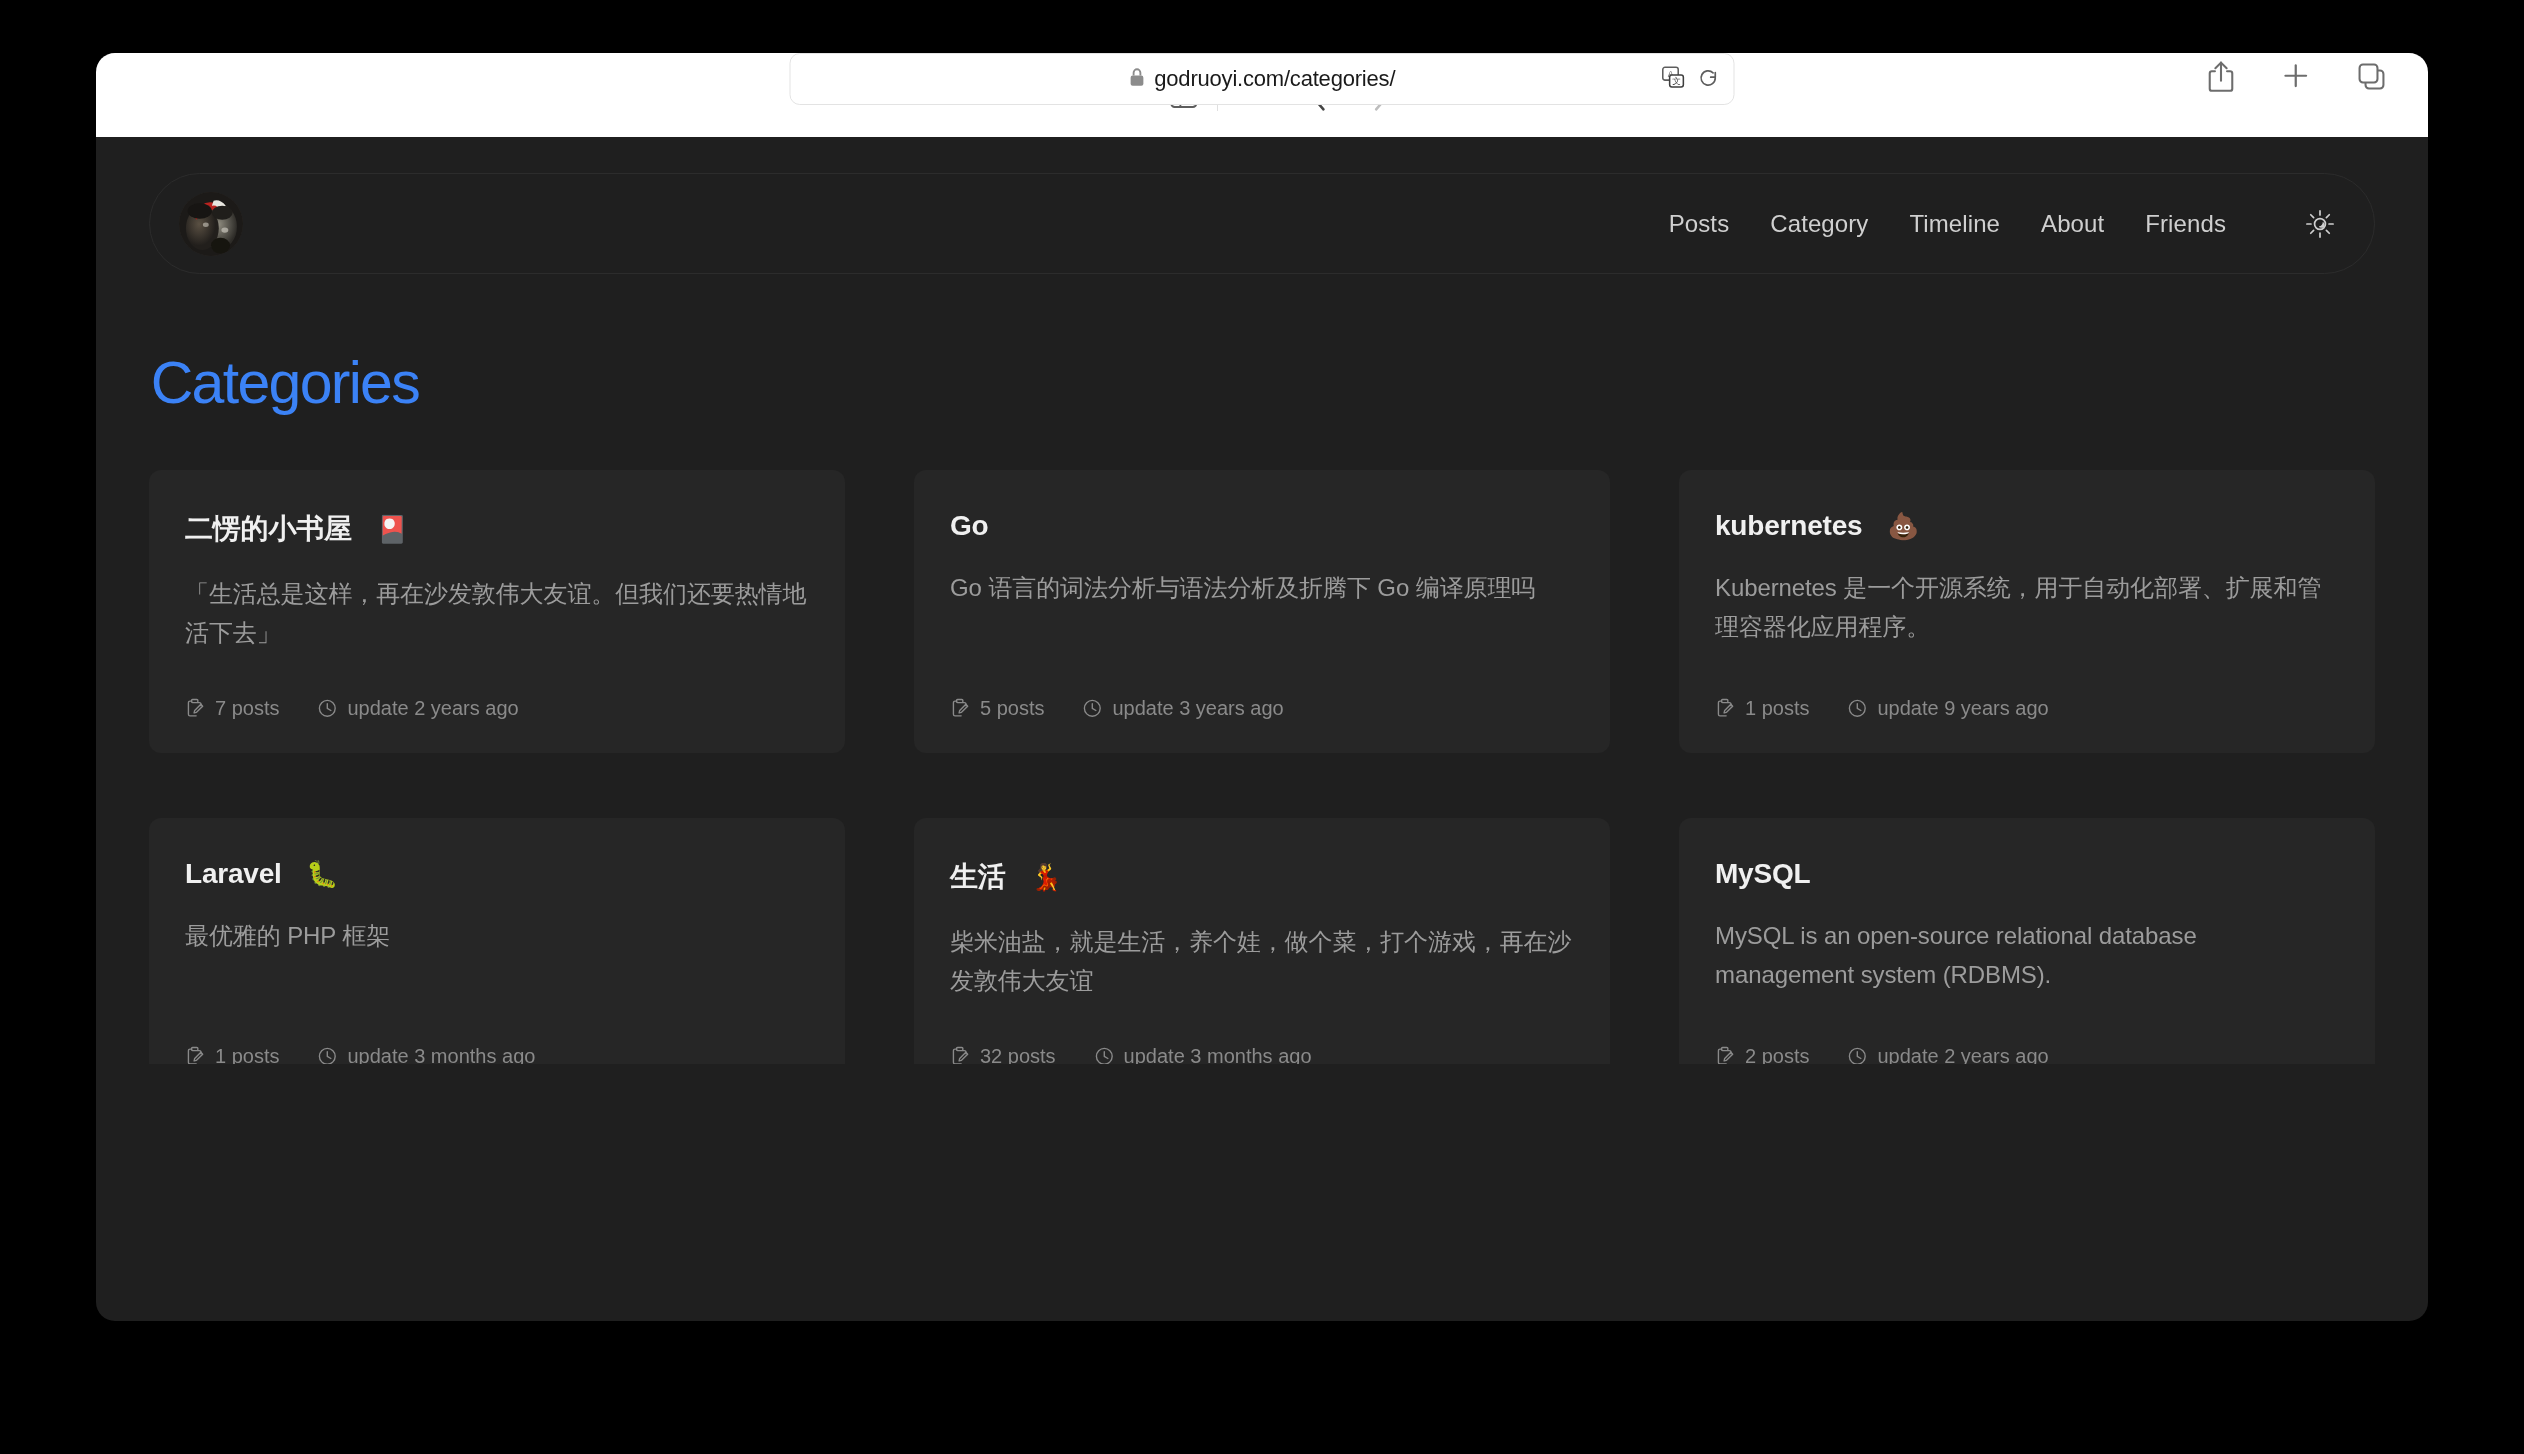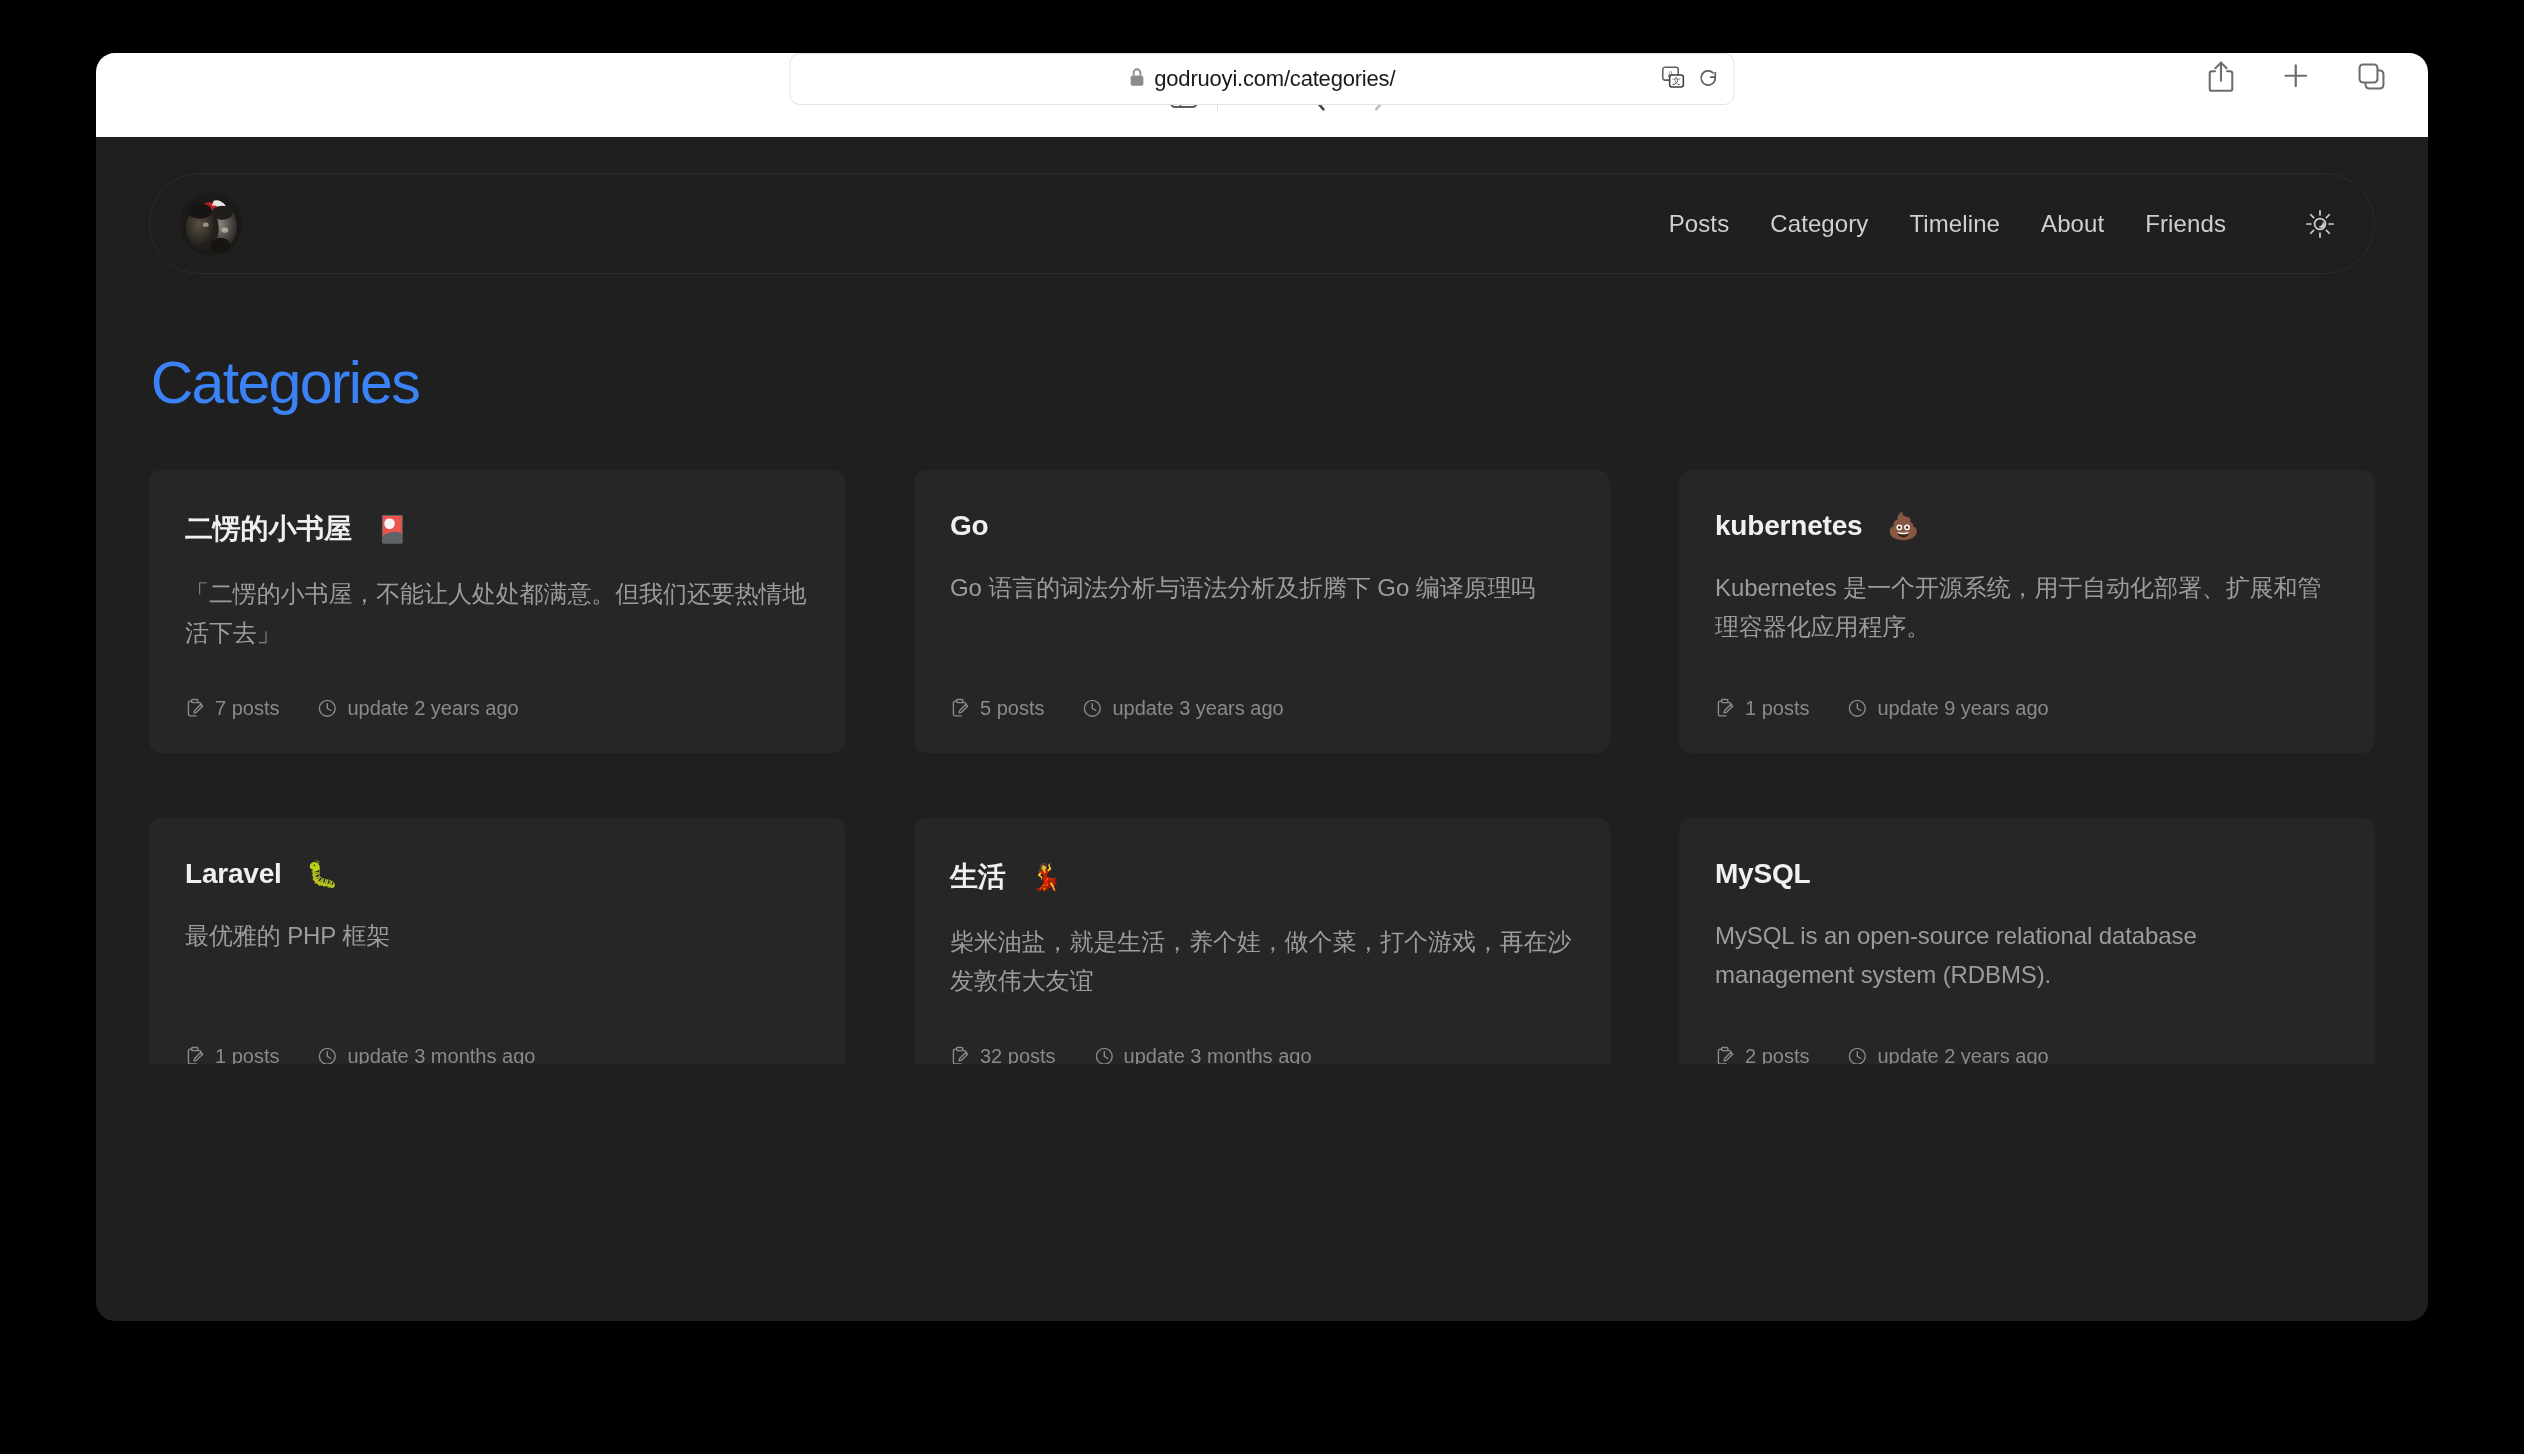--- a/index.html
+++ b/index.html
@@ -394,21 +394,21 @@
     <div class="content">
       <h1 class="page-title">Categories</h1>
 
       <div class="cards-grid">
 
         <div class="card">
           <div class="card-title">
             <span>二愣的小书屋</span>
             <span class="card-emoji">🎴</span>
           </div>
-          <div class="card-desc">「二愣的小书屋，不能让人处处都满意。但我们还要热情地活下去」</div>
+          <div class="card-desc">「生活总是这样，再在沙发敦伟大友谊。但我们还要热情地活下去」</div>
           <div class="card-meta">
             <span class="meta-item">
               <svg width="20.6" height="20.6" viewBox="0 0 24 24" fill="none">
                 <path d="M8 3.6 H5.8 a1.8 1.8 0 0 0 -1.8 1.8 V19 a1.8 1.8 0 0 0 1.8 1.8 H13" stroke="#8a8a8a" stroke-width="1.6" stroke-linecap="round" fill="none"></path>
                 <rect x="7.6" y="1.8" width="7.4" height="3.6" rx="1.2" stroke="#8a8a8a" stroke-width="1.6" fill="none"></rect>
                 <path d="M14.6 5.4 H16.8 a1.8 1.8 0 0 1 1.8 1.8 V9" stroke="#8a8a8a" stroke-width="1.6" stroke-linecap="round" fill="none"></path>
                 <path d="M20.6 9.5 L13.4 16.7 L10.6 17.4 L11.3 14.6 L18.5 7.4 Z" stroke="#8a8a8a" stroke-width="1.6" stroke-linejoin="round" fill="none"></path>
               </svg>
               <span>7 posts</span>
             </span>

